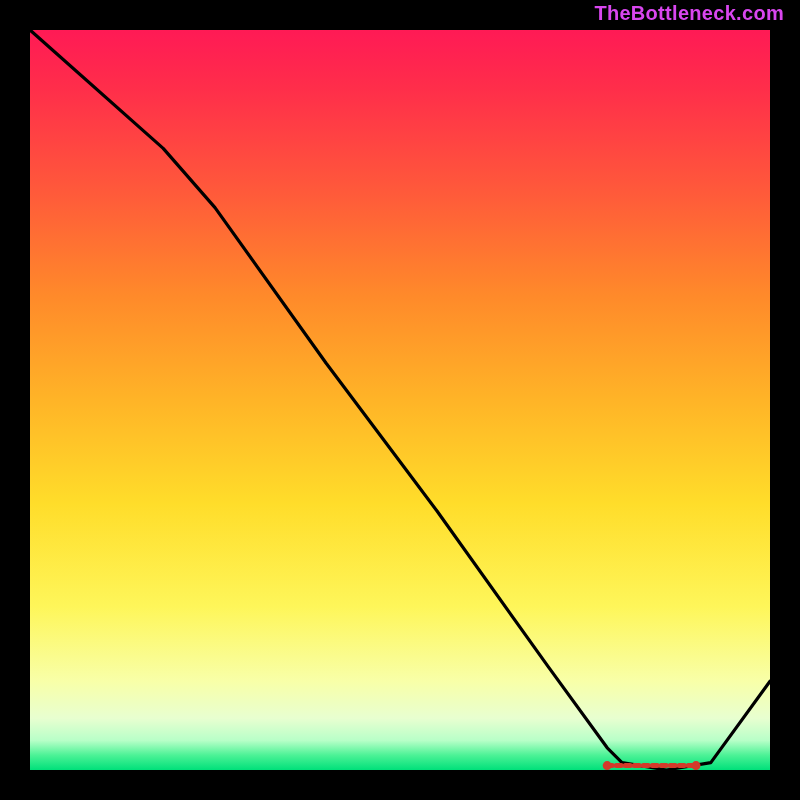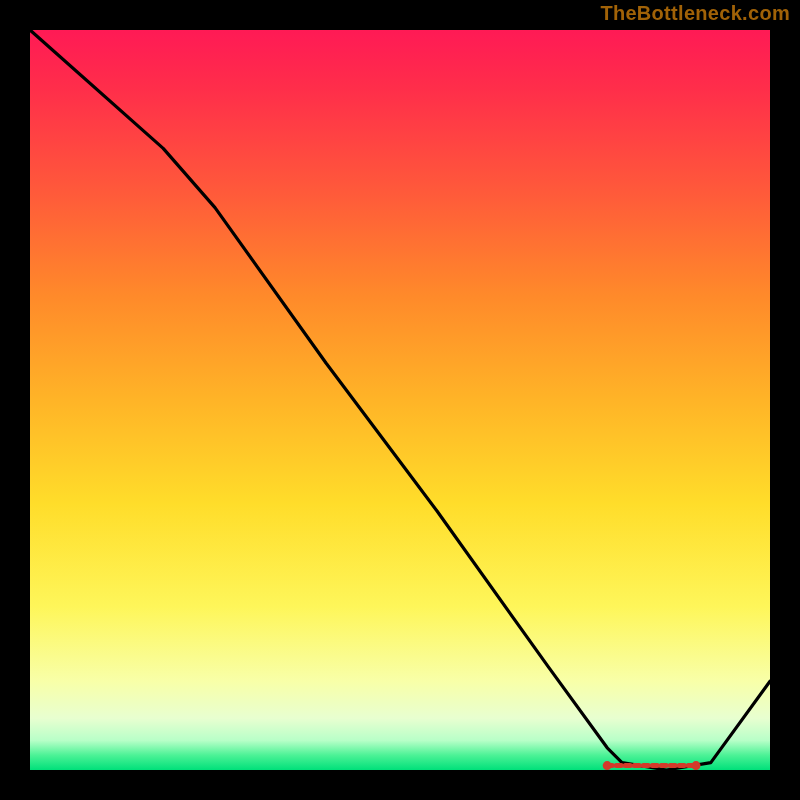--- a/index.html
+++ b/index.html
@@ -13,22 +13,22 @@
   }
   .frame {
     position: relative;
     width: 800px;
     height: 800px;
     background: #000;
   }
   .watermark {
     position: absolute;
     top: 2px;
-    right: 10px;
-    color: #a16207;
+    right: 16px;
+    color: #d946ef;
     font-size: 20px;
     font-weight: 600;
     letter-spacing: 0.3px;
     user-select: none;
   }
   .plot {
     position: absolute;
     left: 30px;
     top: 30px;
     width: 740px;

